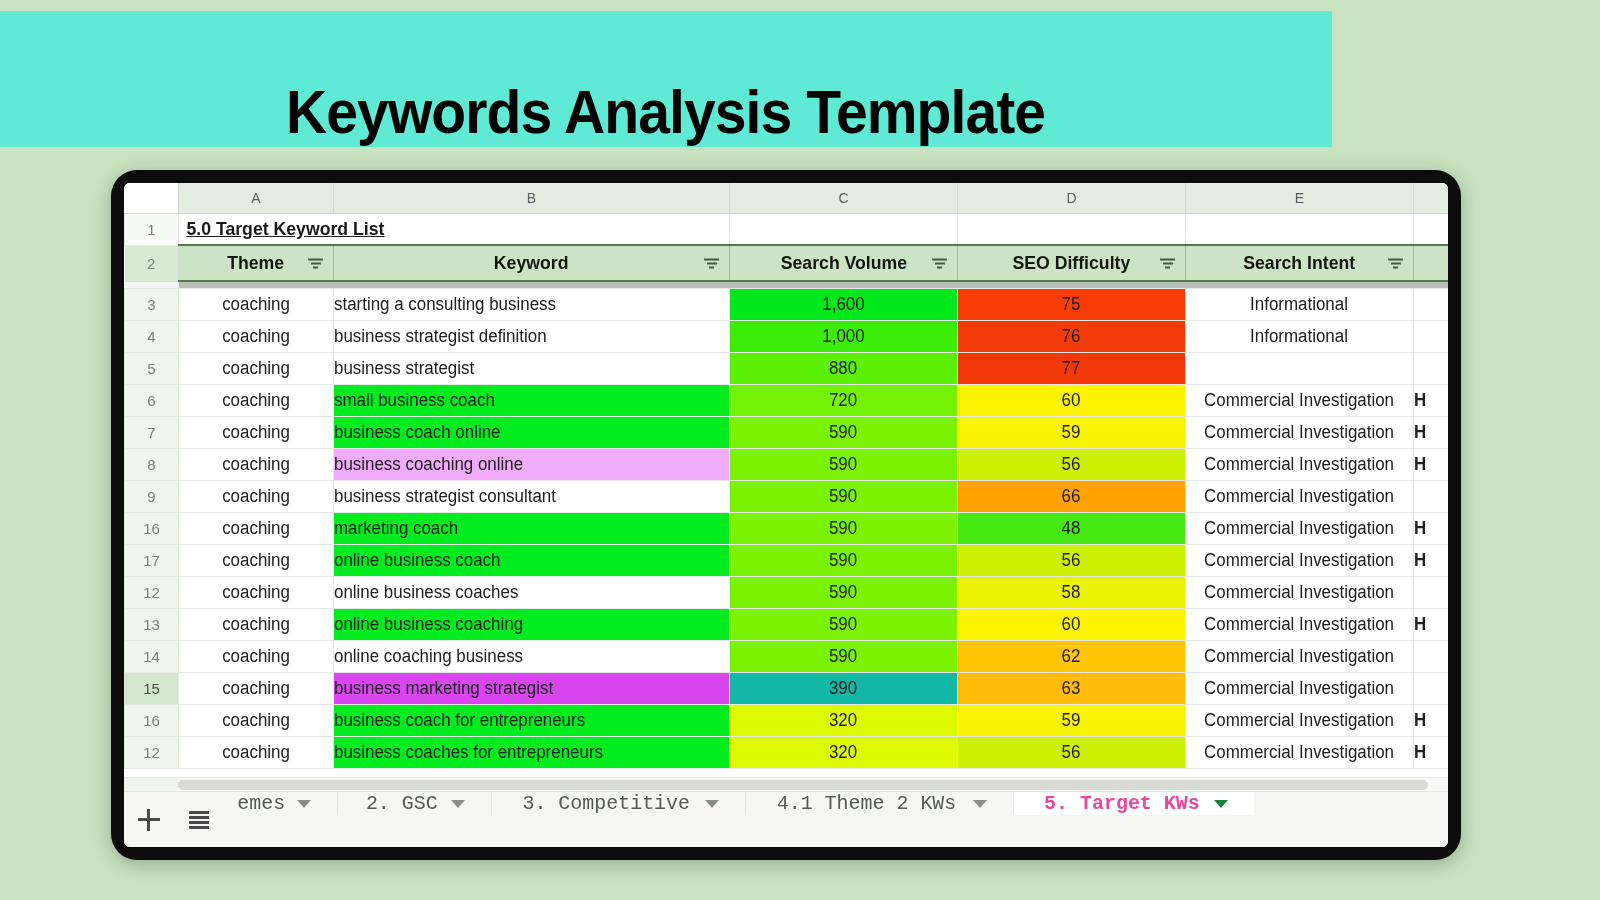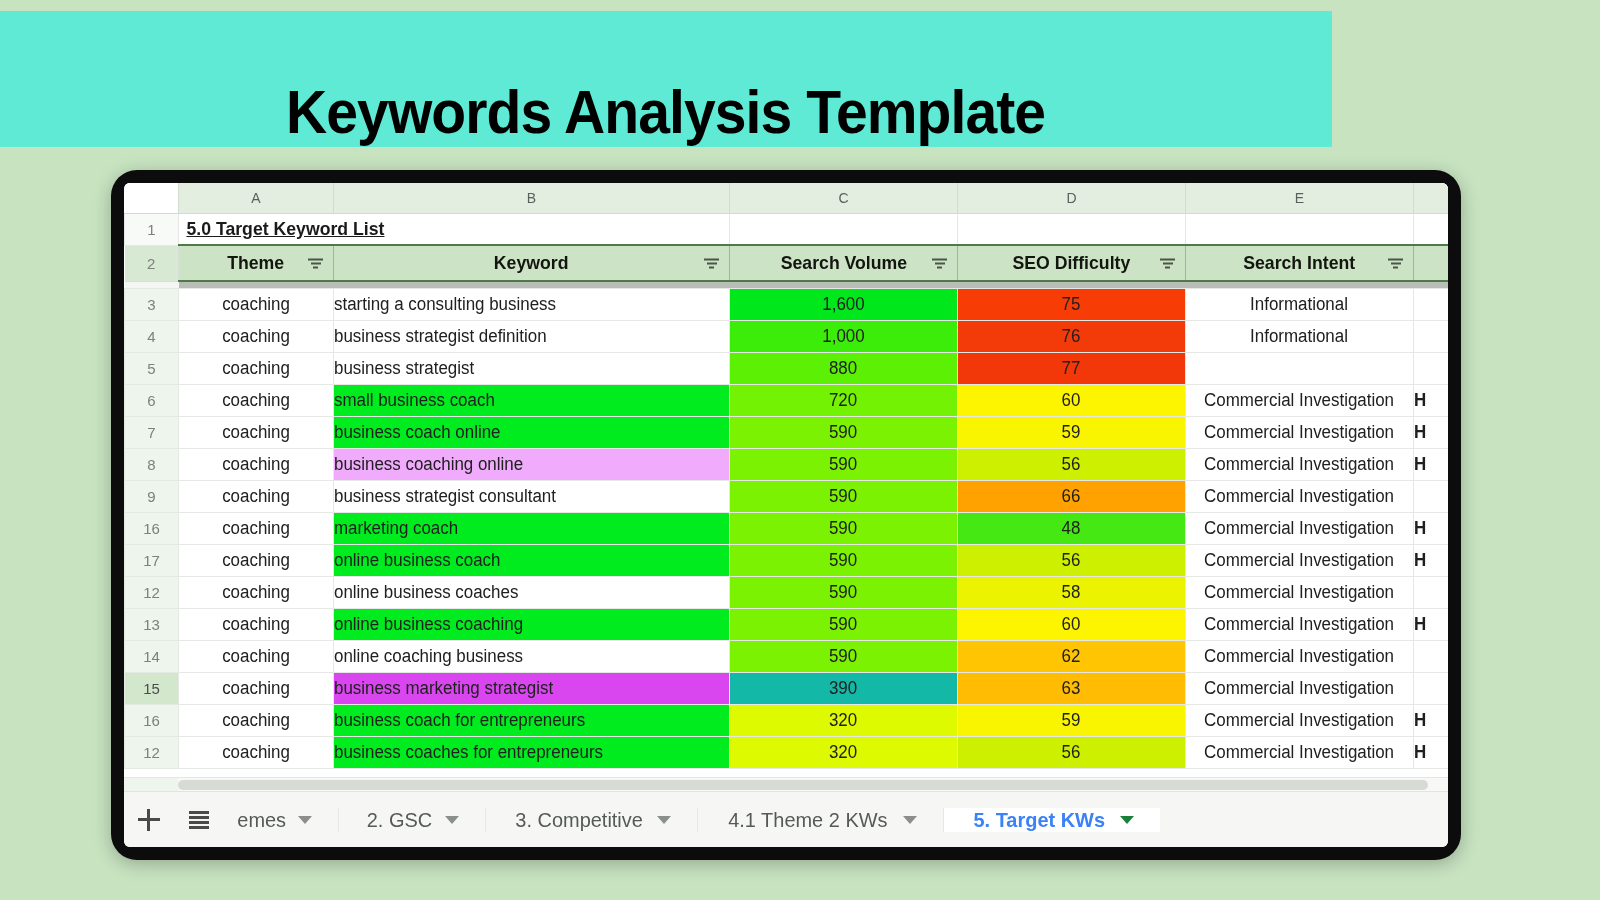--- a/index.html
+++ b/index.html
@@ -205,21 +205,21 @@
   }
   .tab .lbl{ transform:scaleX(0.95); }
   .tab .caret{
     width:0;height:0;
     border-left:7px solid transparent;
     border-right:7px solid transparent;
     border-top:8px solid #8a8f8a;
   }
   .tab.first{ padding-left:12px; }
   .tab.active{
-    background:#ffffff; color:#3b82f6; font-weight:bold;
+    background:#ffffff; color:#ec4899; font-weight:bold;
     border-right:none;
   }
   .tab.active .caret{ border-top-color:#188038; }
 </style>
 </head>
 <body>
 
 <div class="top-strip"></div>
 
 <div class="title-band">
@@ -465,21 +465,21 @@
         <span class="plus-icon"></span>
       </div>
       <div class="tb-btn">
         <span class="list-icon">
             <i></i>
             <i></i>
             <i></i>
             <i></i>
           </span>
       </div>
-      <div id="tabs-host" style="display:flex;align-items:center;">
+      <div id="tabs-host" style="display:flex;align-items:flex-start;font-family:Liberation Mono, monospace;">
           <div class="tab first">
             <span class="lbl">emes</span>
             <span class="caret"></span>
           </div>
           <div class="tab">
             <span class="lbl">2. GSC</span>
             <span class="caret"></span>
           </div>
           <div class="tab">
             <span class="lbl">3. Competitive</span>

